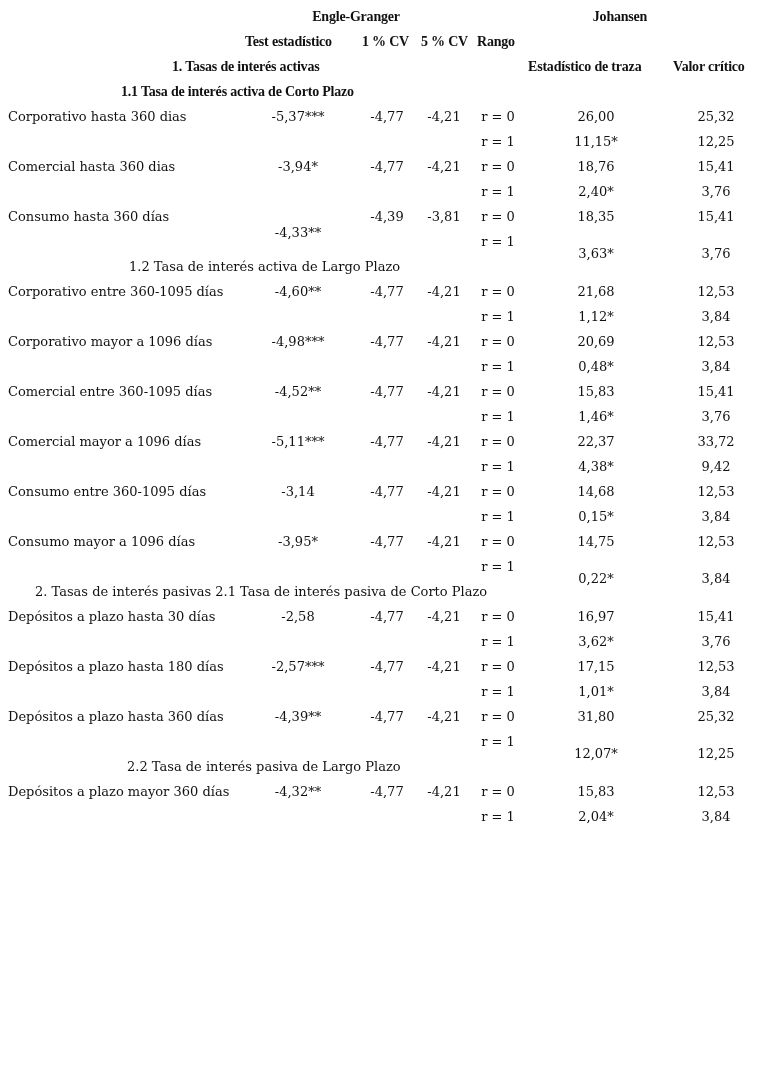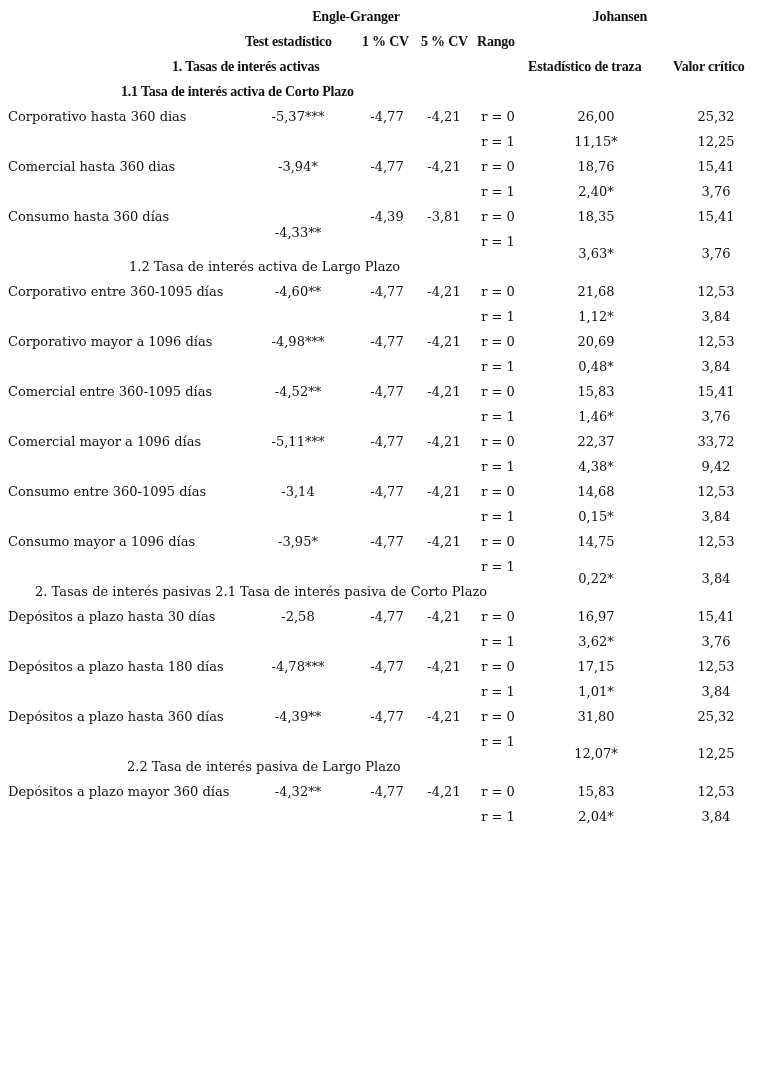--- a/index.html
+++ b/index.html
@@ -122,21 +122,21 @@
     <div class="t c" style="left: 298px; top: 609px;">-2,58</div>
     <div class="t c" style="left: 387px; top: 609px;">-4,77</div>
     <div class="t c" style="left: 444px; top: 609px;">-4,21</div>
     <div class="t c" style="left: 498px; top: 609px;">r = 0</div>
     <div class="t c" style="left: 596px; top: 609px;">16,97</div>
     <div class="t c" style="left: 716px; top: 609px;">15,41</div>
     <div class="t c" style="left: 498px; top: 634px;">r = 1</div>
     <div class="t c" style="left: 596px; top: 634px;">3,62*</div>
     <div class="t c" style="left: 716px; top: 634px;">3,76</div>
     <div class="t " style="left: 8px; top: 659px;">Depósitos a plazo hasta 180 días</div>
-    <div class="t c" style="left: 298px; top: 659px;">-4,78***</div>
+    <div class="t c" style="left: 298px; top: 659px;">-2,57***</div>
     <div class="t c" style="left: 387px; top: 659px;">-4,77</div>
     <div class="t c" style="left: 444px; top: 659px;">-4,21</div>
     <div class="t c" style="left: 498px; top: 659px;">r = 0</div>
     <div class="t c" style="left: 596px; top: 659px;">17,15</div>
     <div class="t c" style="left: 716px; top: 659px;">12,53</div>
     <div class="t c" style="left: 498px; top: 684px;">r = 1</div>
     <div class="t c" style="left: 596px; top: 684px;">1,01*</div>
     <div class="t c" style="left: 716px; top: 684px;">3,84</div>
     <div class="t " style="left: 8px; top: 709px;">Depósitos a plazo hasta 360 días</div>
     <div class="t c" style="left: 298px; top: 709px;">-4,39**</div>

